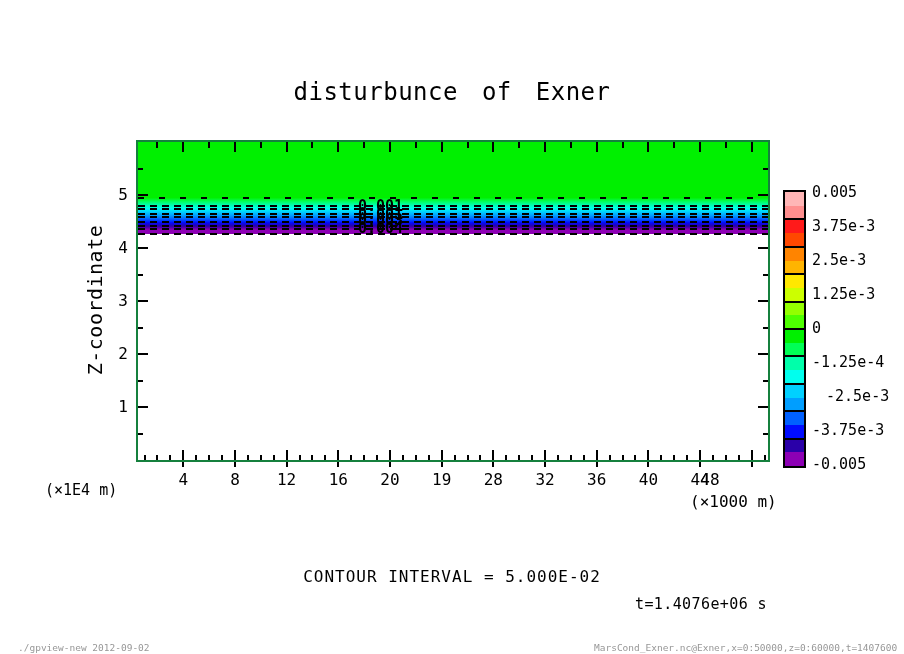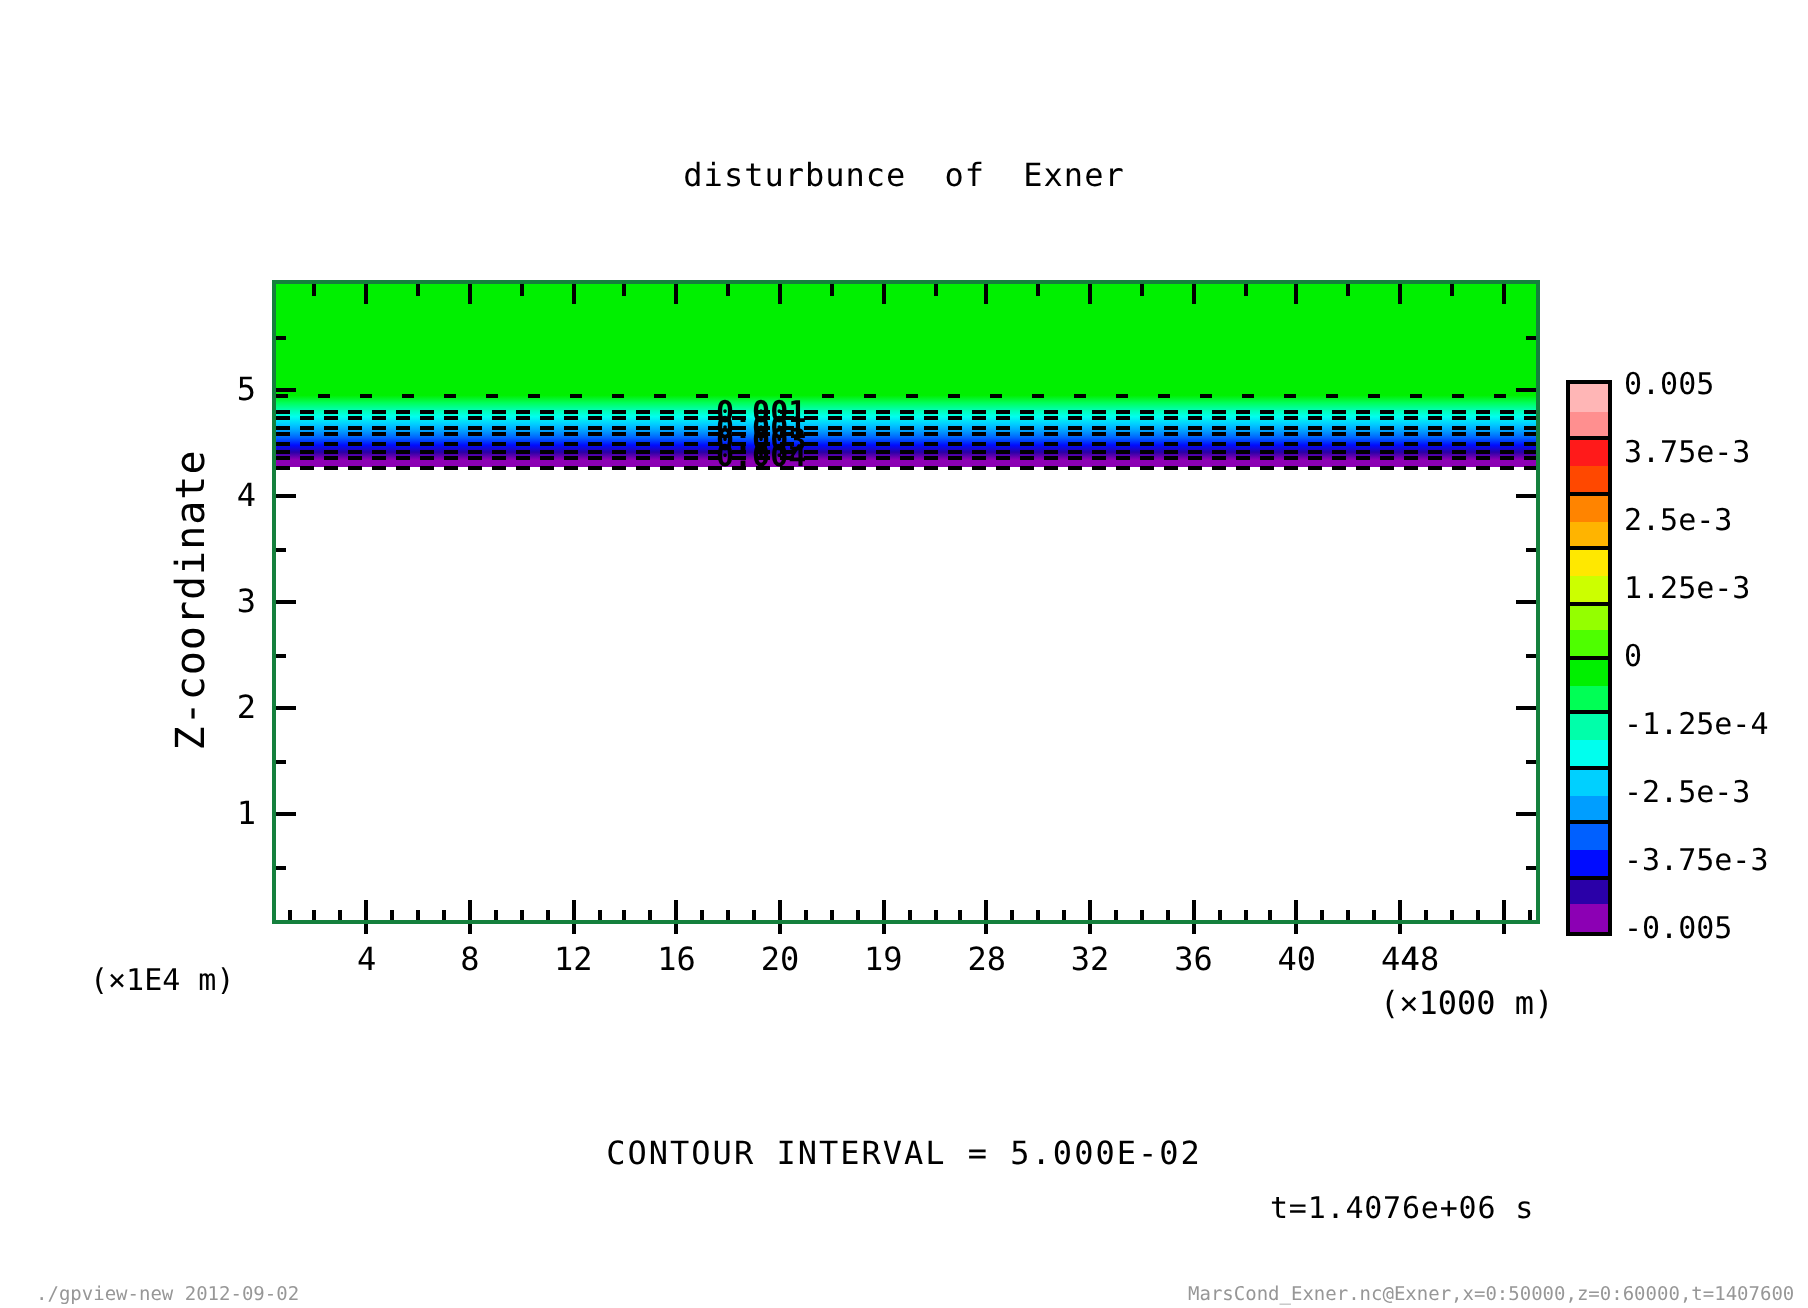--- a/index.html
+++ b/index.html
@@ -1,19 +1,19 @@
 <!DOCTYPE html>
 <html><head>
 <meta charset="utf-8">
 <style>
   html,body{margin:0;padding:0;background:#fff;}
   #fig{position:relative;width:904px;height:654px;background:#fff;overflow:hidden;
        font-family:"DejaVu Sans Mono","Liberation Mono",monospace;color:#000;}
   .abs{position:absolute;}
-  #title{left:0;right:0;top:78px;text-align:center;font-size:16px;letter-spacing:0.5px;word-spacing:9px;}
+  #title{left:0;right:0;top:78px;text-align:center;font-size:24px;letter-spacing:0.5px;word-spacing:9px;}
   #plot{left:136px;top:140px;width:630px;height:318px;border:2px solid #15803d;background:#fff;}
   #field{position:absolute;left:0;top:0;width:100%;height:100%;}
   .cline{position:absolute;left:0;width:100%;height:2px;
          background:repeating-linear-gradient(90deg,#000 0 7px,transparent 7px 12px);}
   .cline.sparse{background:repeating-linear-gradient(90deg,#000 0 6px,transparent 6px 21px);}
   .clabel{position:absolute;font-size:15px;font-weight:bold;line-height:14px;letter-spacing:0px;}
   .tick{position:absolute;background:#000;}
   .xlab{position:absolute;width:40px;text-align:center;font-size:16px;top:470px;}
   .ylab{position:absolute;width:32px;text-align:right;font-size:16px;left:96px;}
   #ytitle{left:95px;top:300px;transform:translate(-50%,-50%) rotate(-90deg);white-space:nowrap;
@@ -226,21 +226,21 @@
       <div class="cbsep" style="top: 218.2px;"></div>
       <div class="cbsep" style="top: 245.6px;"></div>
     </div>
   <div id="cbarlabels">
       <div class="cblab" style="top: 183px;">0.005</div>
       <div class="cblab" style="top: 217px;">3.75e-3</div>
       <div class="cblab" style="top: 251px;">2.5e-3</div>
       <div class="cblab" style="top: 285px;">1.25e-3</div>
       <div class="cblab" style="top: 319px;">0</div>
       <div class="cblab" style="top: 353px;">-1.25e-4</div>
-      <div class="cblab" style="top: 387px;">-2.5e-3</div>
+      <div class="cblab" style="top: 387px; margin-left: 14px;">-2.5e-3</div>
       <div class="cblab" style="top: 421px;">-3.75e-3</div>
       <div class="cblab" style="top: 455px;">-0.005</div>
     </div>
 
   <div class="abs" id="cinterval">CONTOUR INTERVAL = 5.000E-02</div>
   <div class="abs" id="tlabel">t=1.4076e+06 s</div>
 
   <div class="abs footer" id="footer-left">./gpview-new  2012-09-02</div>
   <div class="abs footer" id="footer-right">MarsCond_Exner.nc@Exner,x=0:50000,z=0:60000,t=1407600</div>
 </div>

